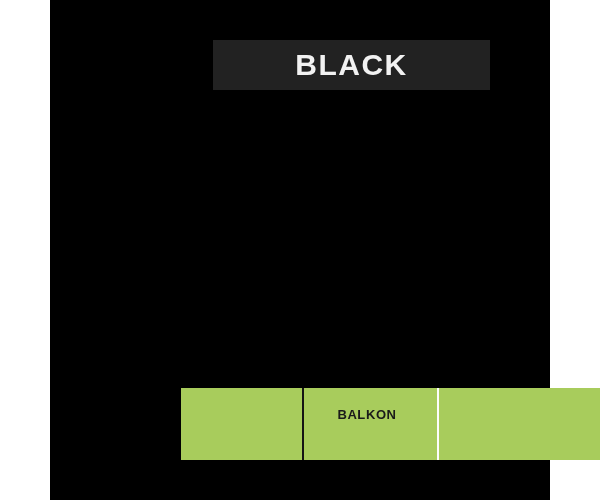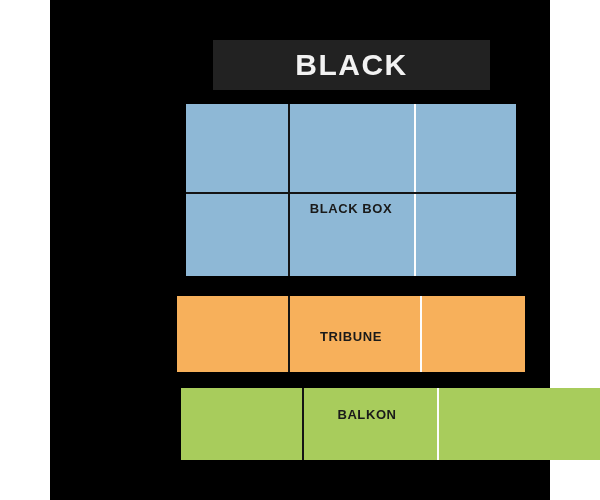--- a/index.html
+++ b/index.html
@@ -118,32 +118,21 @@
 <body>
 
 <div id="venue-map">
 
   <div class="stage-panel">
 
     <div class="section stage-box">
       <span class="section-label">BLACK</span>
     </div>
 
-    <div class="section blackbox-box">
-      <span class="divider-v divider-dark" style="left:102px;"></span>
-      <span class="divider-v divider-light" style="left:228px;"></span>
-      <span class="divider-h divider-dark" style="top:88px;"></span>
-      <span class="section-label">BLACK BOX</span>
-    </div>
 
-    <div class="section tribune-box">
-      <span class="divider-v divider-dark" style="left:111px;"></span>
-      <span class="divider-v divider-light" style="left:243px;"></span>
-      <span class="section-label">TRIBUNE</span>
-    </div>
 
     <div class="section balkon-box">
       <span class="divider-v divider-dark" style="left:121px;"></span>
       <span class="divider-v divider-light" style="left:256px;"></span>
       <span class="section-label">BALKON</span>
     </div>
 
   </div>
 </div>
 

